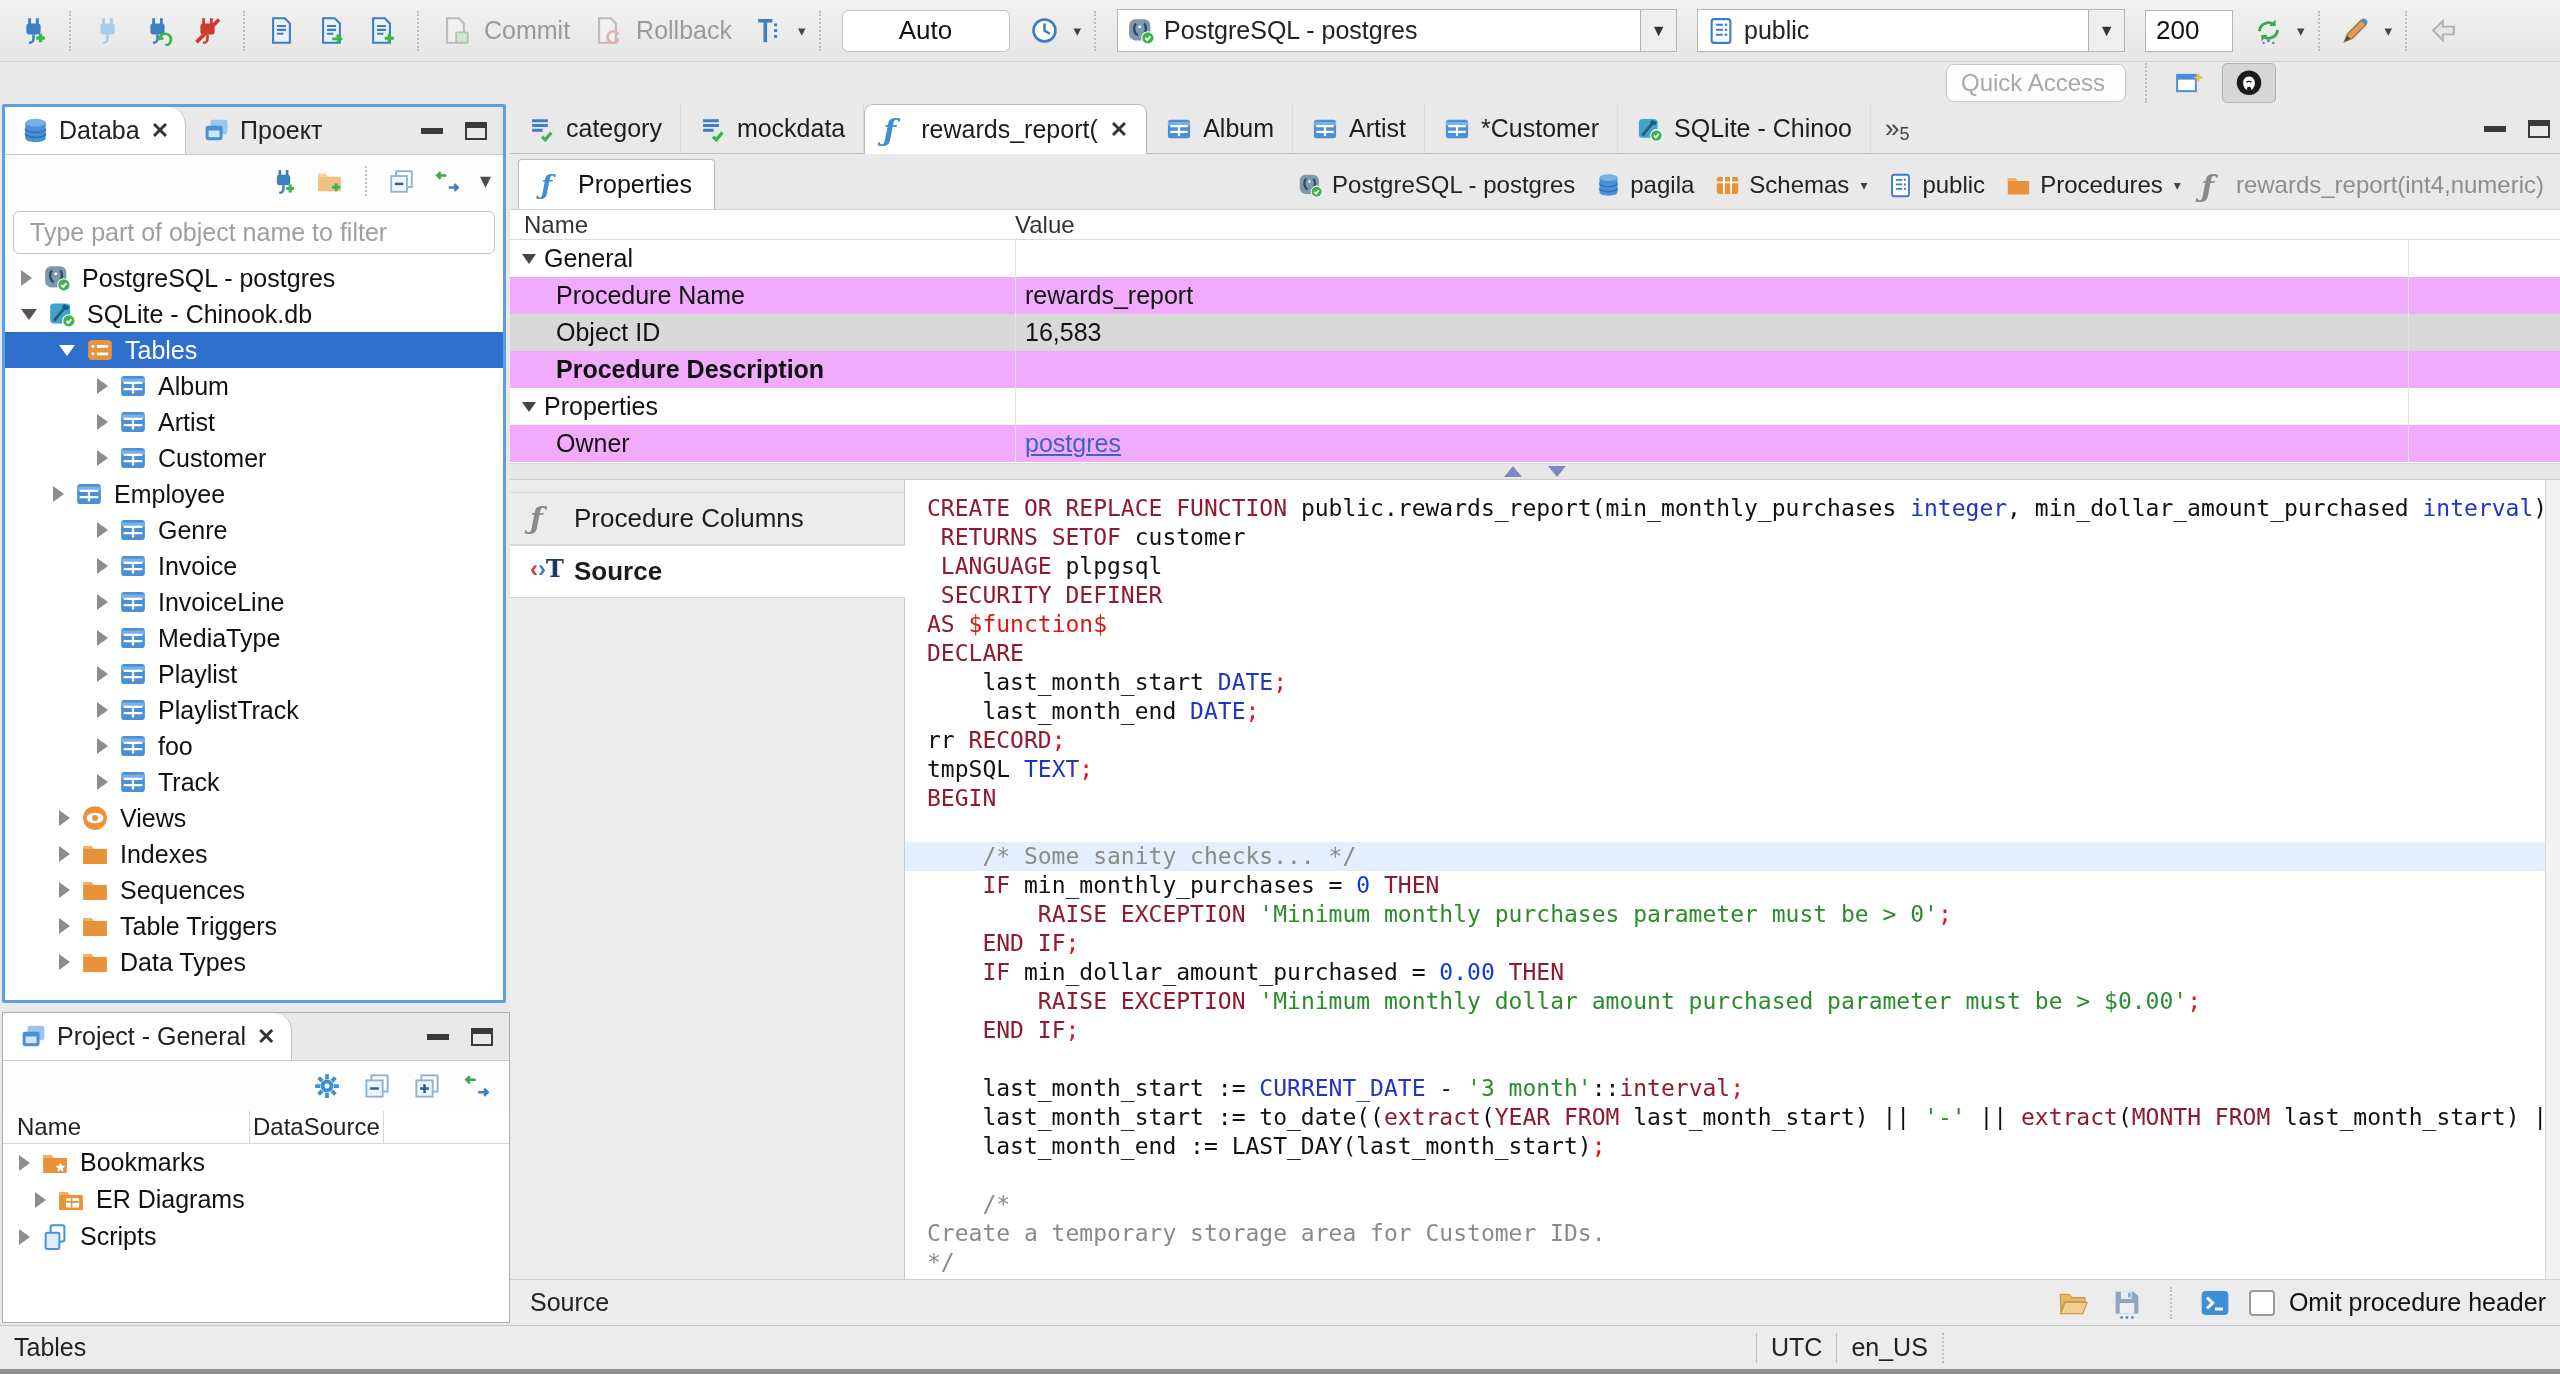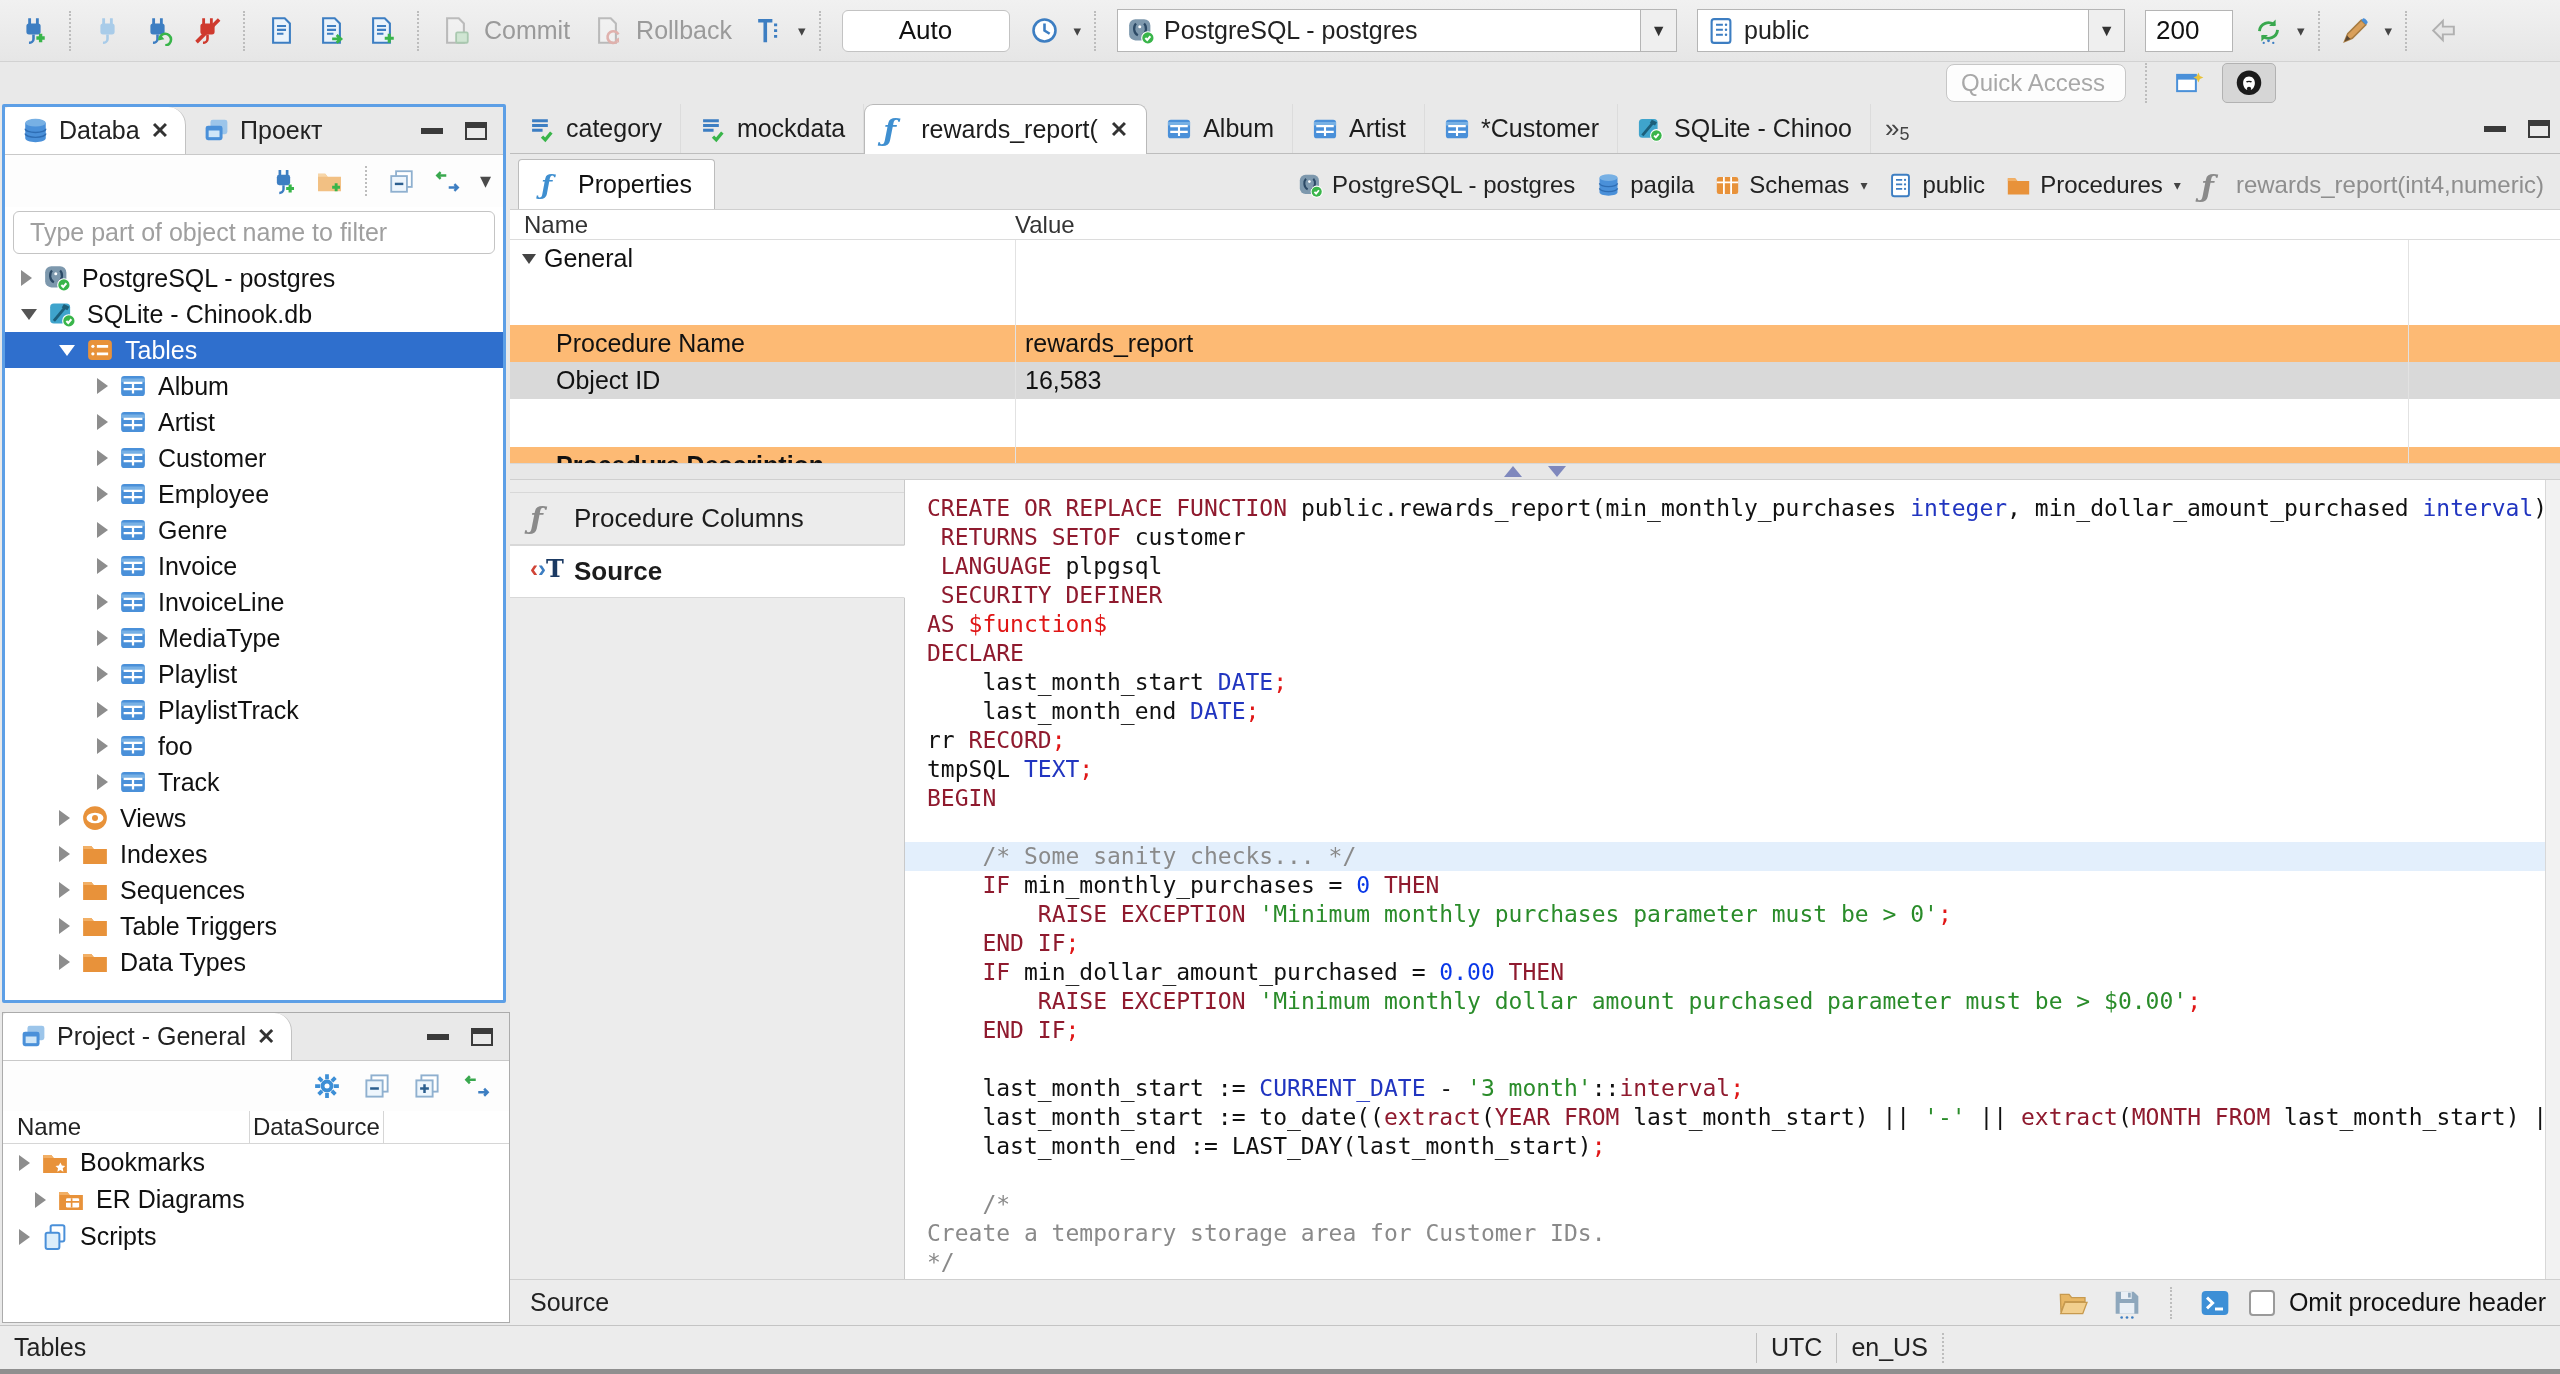--- a/index.html
+++ b/index.html
@@ -84,21 +84,21 @@
   #breadcrumb{margin-left:auto;display:flex;align-items:center;gap:20px;padding:0 16px 10px 0;}
   .bcitem{display:flex;align-items:center;gap:8px;font-size:24px;color:#222;white-space:nowrap;}
   .bcitem .ic{width:27px;height:27px;}
   .bcitem.muted{color:#8e8e8e;}
   .bcarrow{font-size:14px;color:#444;margin-left:3px;}
 
   #grid{height:253px;background:#fff;position:relative;flex:none;overflow:hidden;}
   #ghead{height:30px;display:flex;align-items:center;font-size:24px;color:#333;border-bottom:1px solid #dcdcdc;}
   #ghead .h1{padding-left:14px;width:505px;}
   .grow{height:37px;display:flex;align-items:center;font-size:25px;color:#111;}
-  .grow.stripe{background:#fdba74;margin-top:48px;}
+  .grow.stripe{background:#f0abfc;}
   .grow.sel{background:#d9d9d9;}
   .gname{width:505px;display:flex;align-items:center;gap:8px;flex:none;}
   .gname.grp{padding-left:12px;}
   .gname.child{padding-left:46px;}
   .gname.bold{font-weight:bold;}
   .gval{padding-left:10px;}
   .gval a{color:#3f62c9;}
   .garr{width:0;height:0;border-style:solid;border-width:10px 7px 0 7px;border-color:#444 transparent transparent transparent;}
   .vln{position:absolute;top:30px;bottom:0;width:0;border-left:1px solid #e2e2e2;}
 
@@ -480,21 +480,21 @@
         <span class="arr r"></span>
         <span class="ticon">
           <svg viewBox="0 0 24 24">
             <rect x="2.5" y="4" width="19" height="16" rx="2.5" fill="#4a90d9"></rect>
             <path d="M2.5 7.5h19" stroke="#77b0e4" stroke-width="3"></path>
             <path d="M4.5 9.5h15M4.5 14.5h15M12 9.5v8.5" stroke="#fff" stroke-width="1.8"></path>
           </svg>
         </span>
         <span>Customer</span>
       </div>
-      <div class="trow" style="padding-left: 92px;">
+      <div class="trow" style="padding-left: 48px;">
         <span class="arr r"></span>
         <span class="ticon">
           <svg viewBox="0 0 24 24">
             <rect x="2.5" y="4" width="19" height="16" rx="2.5" fill="#4a90d9"></rect>
             <path d="M2.5 7.5h19" stroke="#77b0e4" stroke-width="3"></path>
             <path d="M4.5 9.5h15M4.5 14.5h15M12 9.5v8.5" stroke="#fff" stroke-width="1.8"></path>
           </svg>
         </span>
         <span>Employee</span>
       </div>

